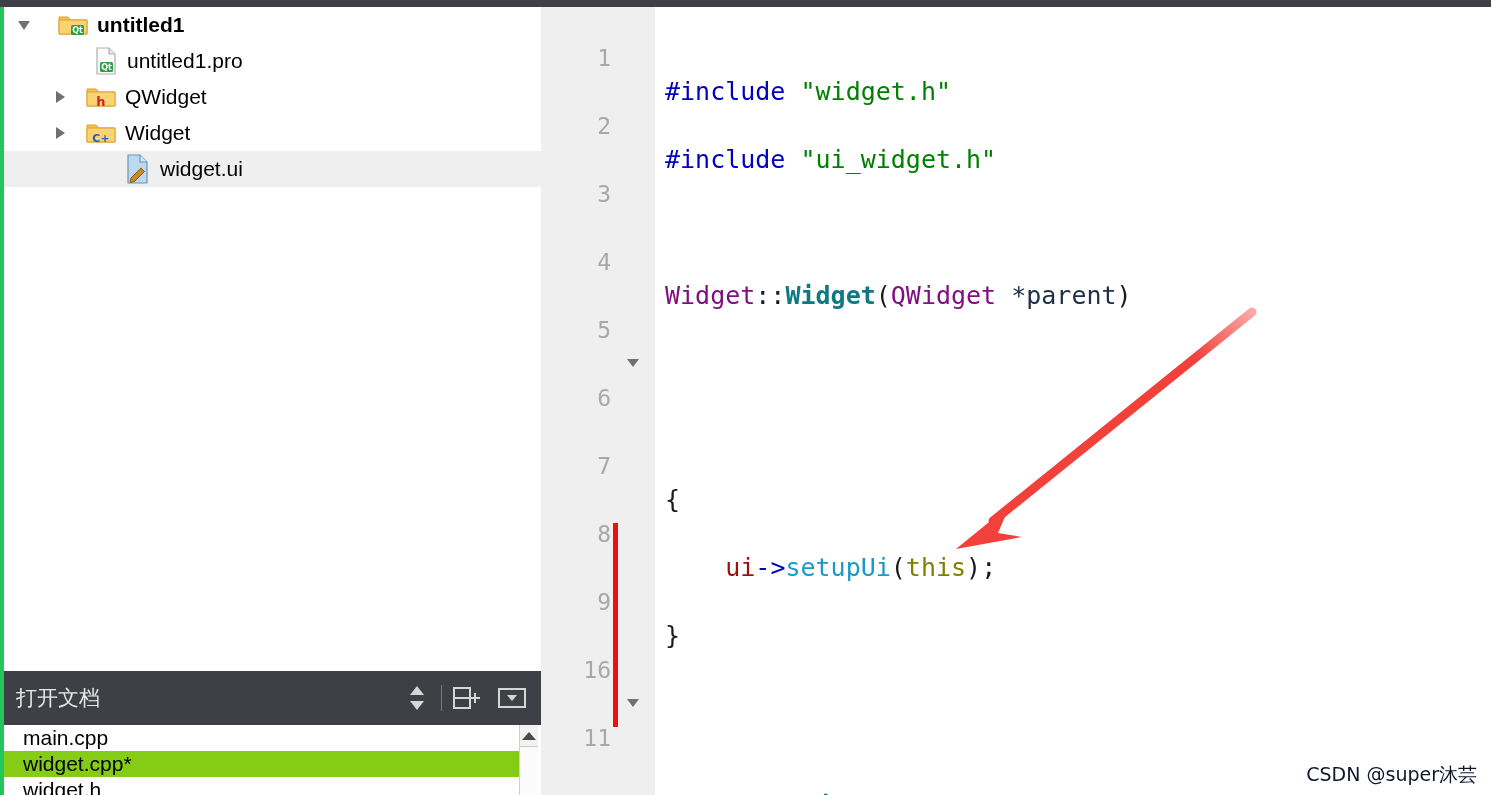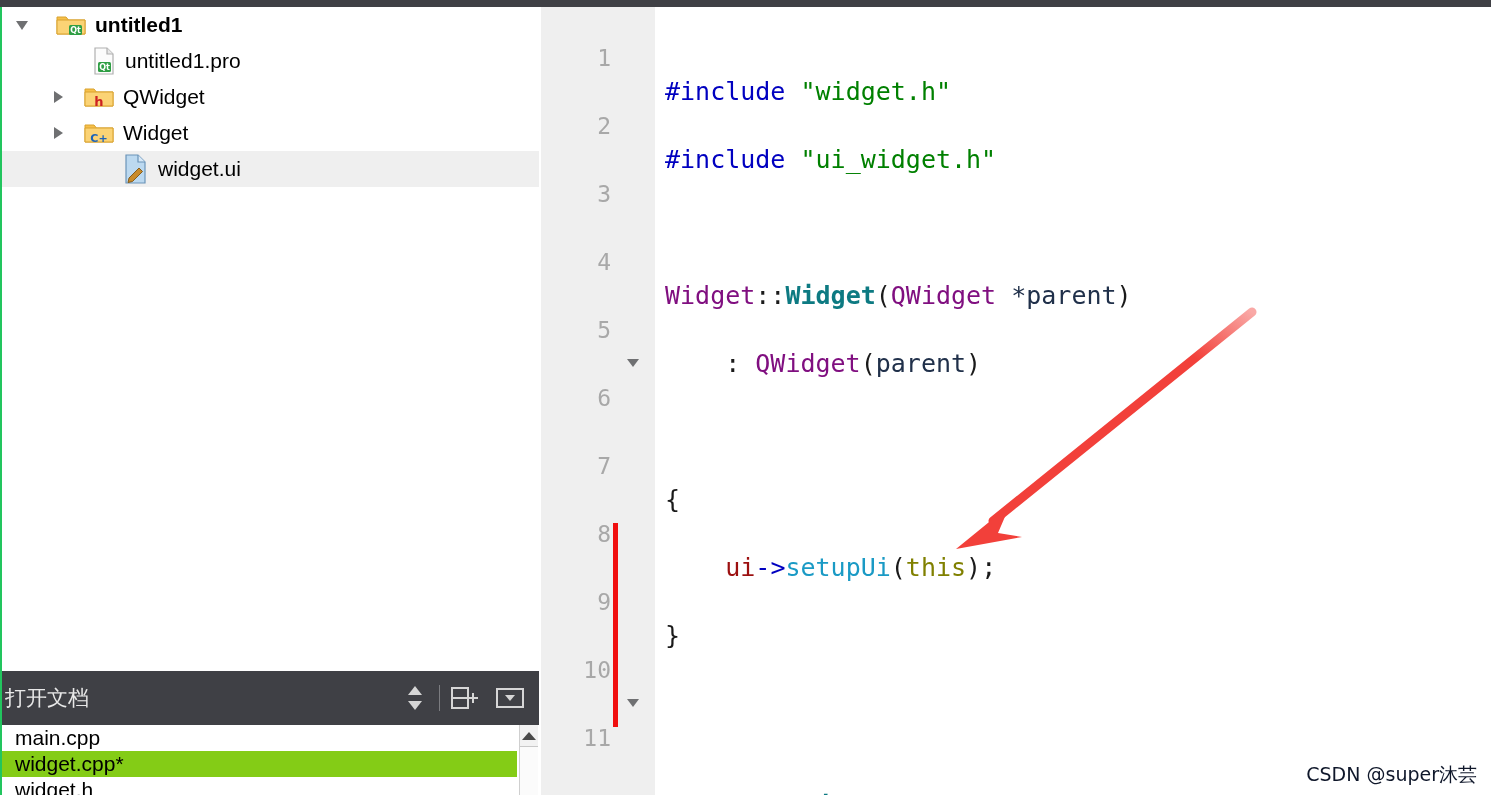--- a/index.html
+++ b/index.html
@@ -14,21 +14,21 @@
   
   .top-strip {
     position: absolute; left: 0; top: 0; width: 1491px; height: 7px;
     background: #3f4045;
   }
 
   
   .left-dock {
     position: absolute; left: 0; top: 7px; width: 541px; height: 788px;
     background: #ffffff;
-    border-left: 2px solid #22c55e;
+    border-left: 4px solid #22c55e;
   }
   .tree {
     position: absolute; left: 0; top: 0; width: 537px; height: 664px;
     background: #ffffff; overflow: hidden;
   }
   .tree-row {
     position: relative; height: 36px; width: 537px;
     display: flex; align-items: center;
     font-size: 21px; color: #000000; white-space: nowrap;
   }
@@ -56,36 +56,36 @@
   .lbl { margin-left: 9px; }
   .lbl.bold { font-weight: bold; }
 
   
   .odoc-header {
     position: absolute; left: 0; top: 664px; width: 537px; height: 54px;
     background: #3f4045;
     display: flex; align-items: center;
   }
   .odoc-title {
-    margin-left: 3px; color: #e8e8e8; font-size: 21px;
+    margin-left: 12px; color: #e8e8e8; font-size: 21px;
     font-family: "DejaVu Sans", "Liberation Sans", sans-serif;
   }
   .odoc-tools { margin-left: auto; display: flex; align-items: center; gap: 0px; padding-right: 12px; }
   .tool-btn {
     width: 34px; height: 34px; display: flex; align-items: center; justify-content: center;
   }
   .vsep { width: 1px; height: 26px; background: #7b7c80; margin: 0 7px; }
 
   .odoc-list {
     position: absolute; left: 0; top: 718px; width: 537px; height: 77px;
     background: #ffffff; overflow: hidden;
   }
   .odoc-row {
     height: 26px; width: 515px; display: flex; align-items: center;
-    padding-left: 13px; font-size: 21px; color: #000000; white-space: nowrap;
+    padding-left: 19px; font-size: 21px; color: #000000; white-space: nowrap;
   }
   .odoc-row.alt { background: #84cc16; }
 
   .odoc-scroll {
     position: absolute; right: 4px; top: 718px; width: 18px; height: 77px;
     background: #fcfcfc; border-left: 1px solid #cfcfcf;
   }
   .odoc-scroll-btn {
     width: 18px; height: 22px; background: #f2f2f2; border-bottom: 1px solid #c8c8c8;
     display: flex; align-items: center; justify-content: center;
@@ -309,21 +309,20 @@
         <span class="code"></span>
       </div>
 
       <div class="line" style="top:102px;">
         <span class="ln">4</span>
         <span class="code"><span class="s-type">Widget</span><span class="s-punc">::</span><span class="s-fn">Widget</span><span class="s-punc">(</span><span class="s-type">QWidget</span> <span class="s-plain">*parent</span><span class="s-punc">)</span></span>
       </div>
 
       <div class="line" style="top:136px;">
         <span class="ln">5</span>
-        <span class="code"><span class="s-punc">    : </span><span class="s-type">QWidget</span><span class="s-punc">(</span><span class="s-plain">parent</span><span class="s-punc">)</span></span>
       </div>
 
       <div class="line" style="top:170px;">
         <span class="ln">6</span>
         <span class="fold"></span>
       </div>
 
       <div class="line" style="top:204px;">
         <span class="ln">7</span>
         <span class="code"><span class="s-punc">{</span></span>
@@ -333,21 +332,21 @@
         <span class="ln">8</span>
         <span class="code"><span class="s-punc">    </span><span class="s-mem">ui</span><span class="s-op">-&gt;</span><span class="s-call">setupUi</span><span class="s-punc">(</span><span class="s-kw">this</span><span class="s-punc">);</span></span>
       </div>
 
       <div class="line" style="top:272px;">
         <span class="ln">9</span>
         <span class="code"><span class="s-punc">}</span></span>
       </div>
 
       <div class="line" style="top:306px;">
-        <span class="ln">10</span>
+        <span class="ln">16</span>
         <span class="code"></span>
       </div>
 
       <div class="line" style="top:340px;">
         <span class="ln">11</span>
         <span class="fold"></span>
         <span class="code"><span class="s-type">Widget</span><span class="s-punc">::~</span><span class="s-fnd">Widget</span><span class="s-punc">()</span></span>
       </div>
 
       <div class="line" style="top:374px;">

